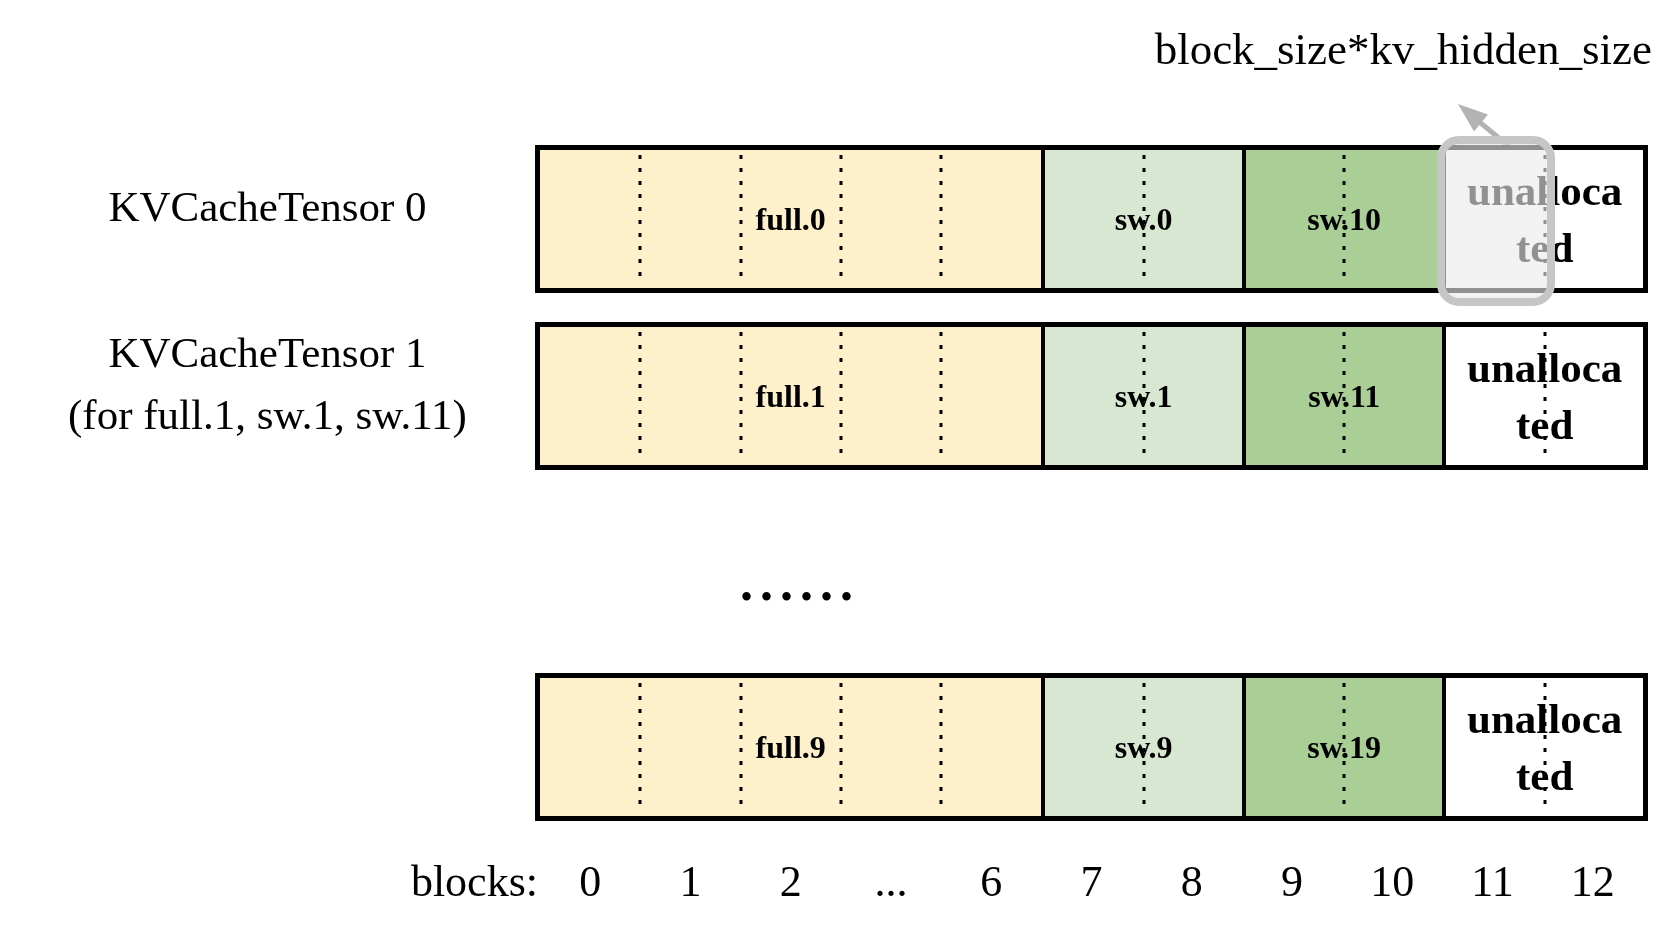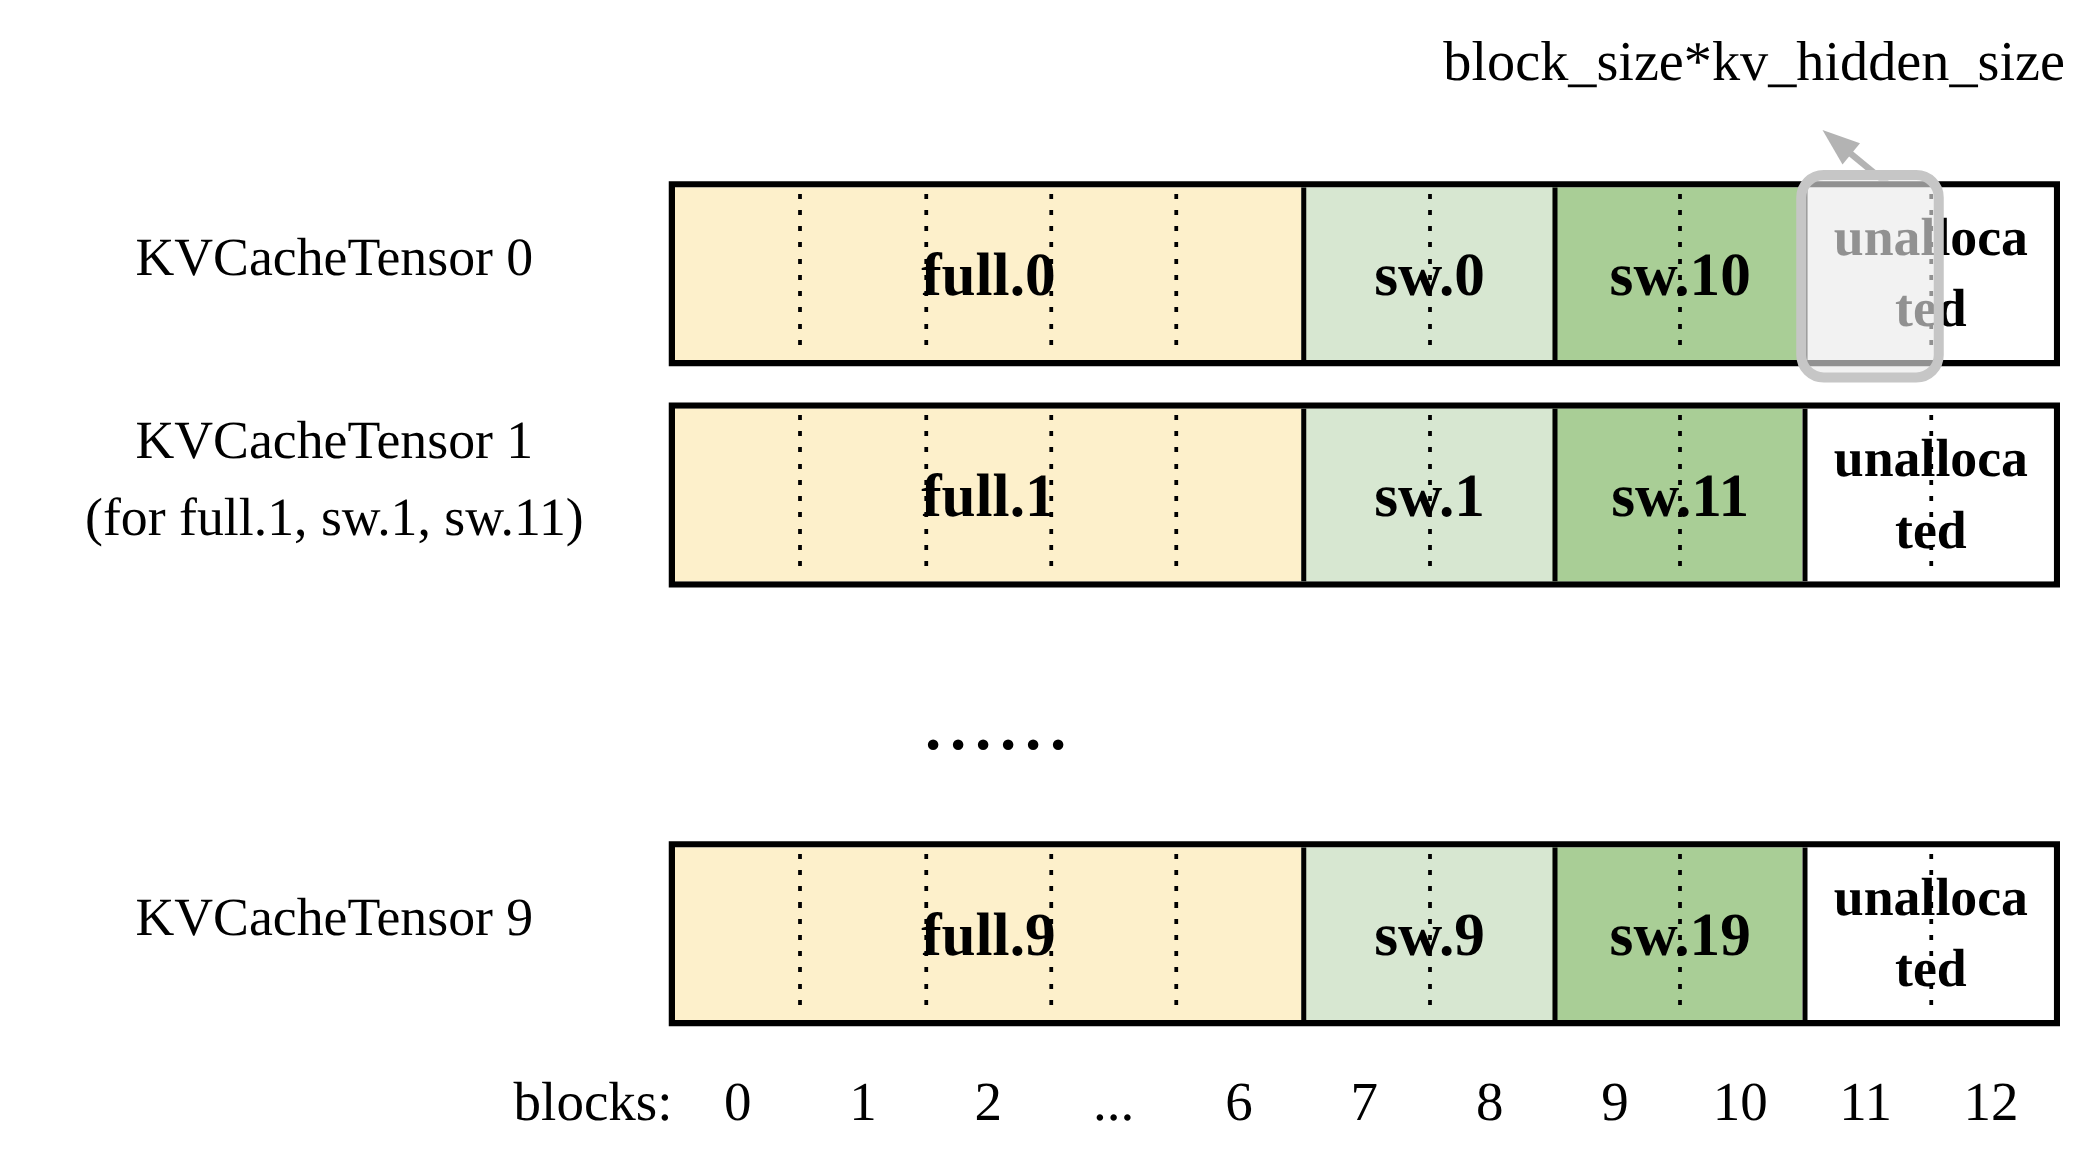--- a/index.html
+++ b/index.html
@@ -25,21 +25,21 @@
   }
   .bar{
     position:absolute;left:535px;top:0;width:1113px;height:148px;
     border:5px solid var(--border_color);display:flex;background:#fff;
   }
   .seg{position:relative;display:flex;align-items:center;justify-content:center;}
   .seg-full{flex:0 0 45.4545%;background:var(--full_fill);}
   .seg-sw-light{flex:0 0 18.1818%;background:var(--sw_light_fill);border-left:4px solid var(--border_color);}
   .seg-sw-dark{flex:0 0 18.1818%;background:var(--sw_dark_fill);border-left:4px solid var(--border_color);}
   .seg-unallocated{flex:0 0 18.1819%;background:var(--unallocated_fill);border-left:4px solid var(--border_color);}
-  .seg-label{font-size:49px;font-weight:bold;position:relative;z-index:2;}
+  .seg-label{font-size:32px;font-weight:bold;position:relative;z-index:2;}
   .un-label{
     font-size:43px;font-weight:bold;line-height:57px;text-align:center;
     position:relative;z-index:2;
   }
   .dotline{
     position:absolute;top:5px;bottom:5px;width:3px;transform:translateX(-50%);z-index:1;
     background:repeating-linear-gradient(to bottom,var(--border_color) 0 4px,transparent 4px 13px);
   }
   .highlight-box{
     position:absolute;left:1437px;top:136px;width:118px;height:170px;
@@ -121,21 +121,20 @@
         <i class="dotline" style="left:50%"></i>
         <span class="un-label"><span>unalloca</span><br><span>ted</span></span>
       </div>
     </div>
   </div>
 
   <div class="mid-ellipsis">......</div>
 
   <div class="row" style="top:673px;">
     <div class="row-label">
-      <div>KVCacheTensor 9</div>
     </div>
     <div class="bar">
       <div class="seg seg-full">
         <i class="dotline" style="left:20%"></i>
         <i class="dotline" style="left:40%"></i>
         <i class="dotline" style="left:60%"></i>
         <i class="dotline" style="left:80%"></i>
         <span class="seg-label">full.9</span>
       </div>
       <div class="seg seg-sw-light">

